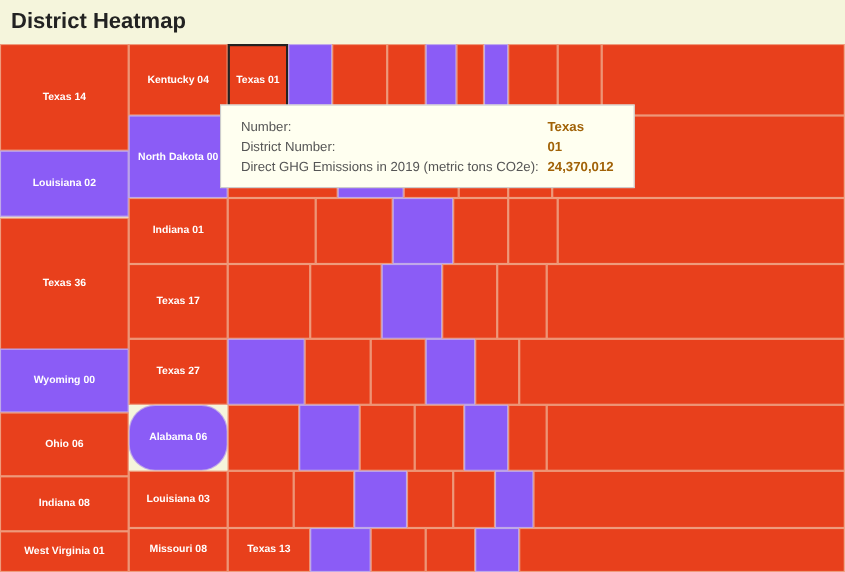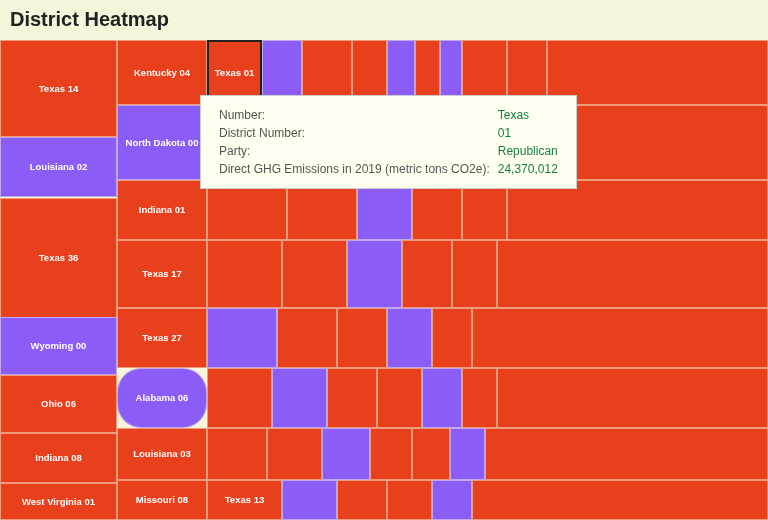--- a/index.html
+++ b/index.html
@@ -55,21 +55,21 @@
       font-size: 12px;
       color: #333;
       z-index: 100;
       pointer-events: none;
       min-width: 340px;
     }
 
     #tooltip table { border-collapse: collapse; }
     #tooltip td { padding: 2px 4px; vertical-align: top; }
     #tooltip td:first-child { color: #555; }
-    #tooltip td:last-child { font-weight: normal; color: #15803d; }
+    #tooltip td:last-child { font-weight: bold; color: #a16207; }
   </style>
 </head>
 <body>
 
 <div id="title">District Heatmap</div>
 
 <div id="heatmap-container">
 
   <div class="cell rep" style="left:0;top:0;width:117px;height:97px;">
     <span>Texas 14</span>
@@ -203,24 +203,20 @@
       <tbody>
           <tr>
         <td>Number:</td>
         <td>Texas</td>
       </tr>
       <tr>
         <td>District Number:</td>
         <td>01</td>
       </tr>
       <tr>
-        <td>Party:</td>
-        <td>Republican</td>
-      </tr>
-      <tr>
         <td>Direct GHG Emissions in 2019 (metric tons CO2e):</td>
         <td>24,370,012</td>
       </tr>
     </tbody>
       </table>
   </div>
 
 </div>
 
 </body></html>

